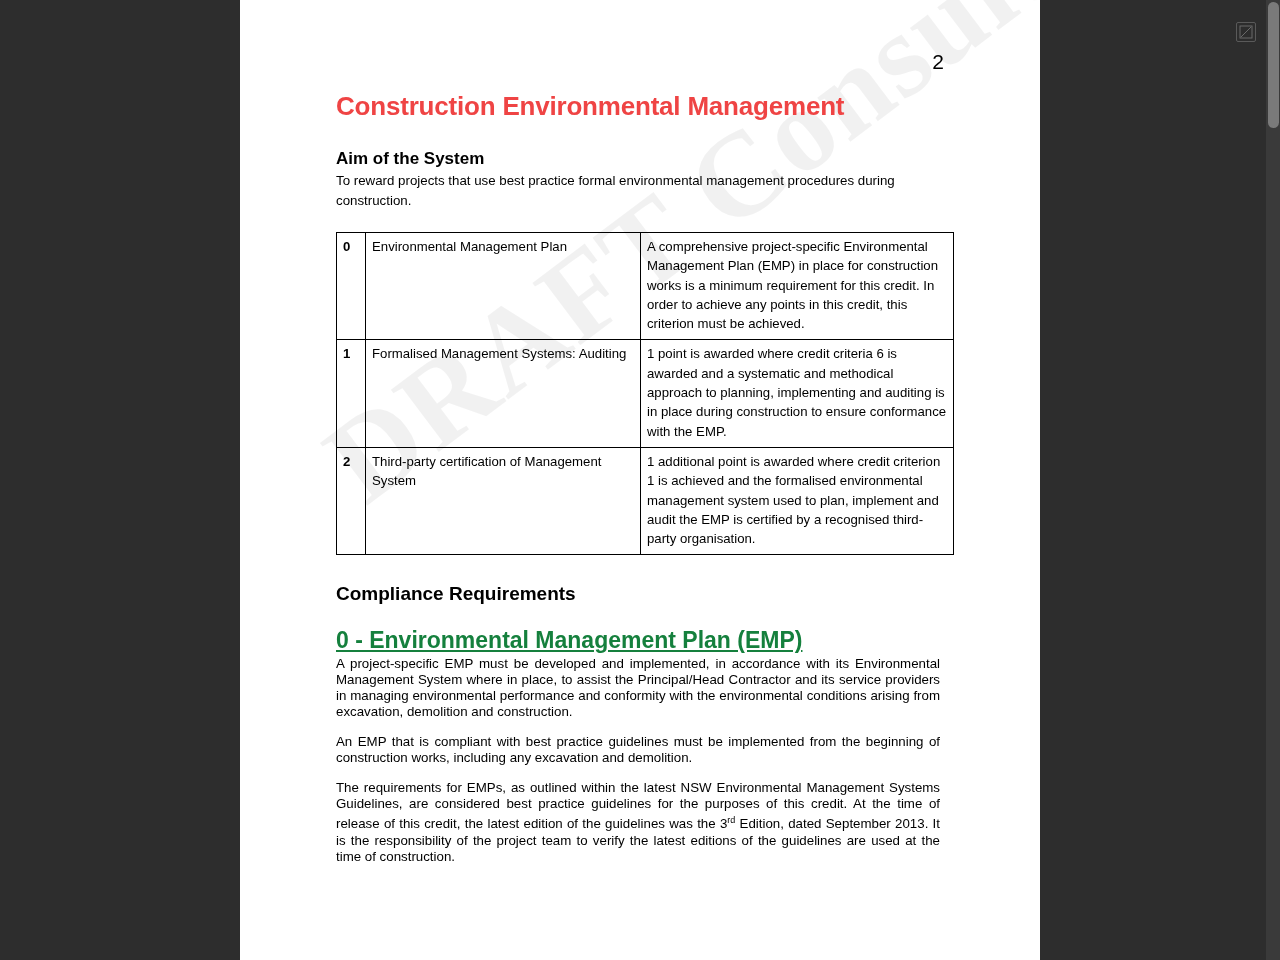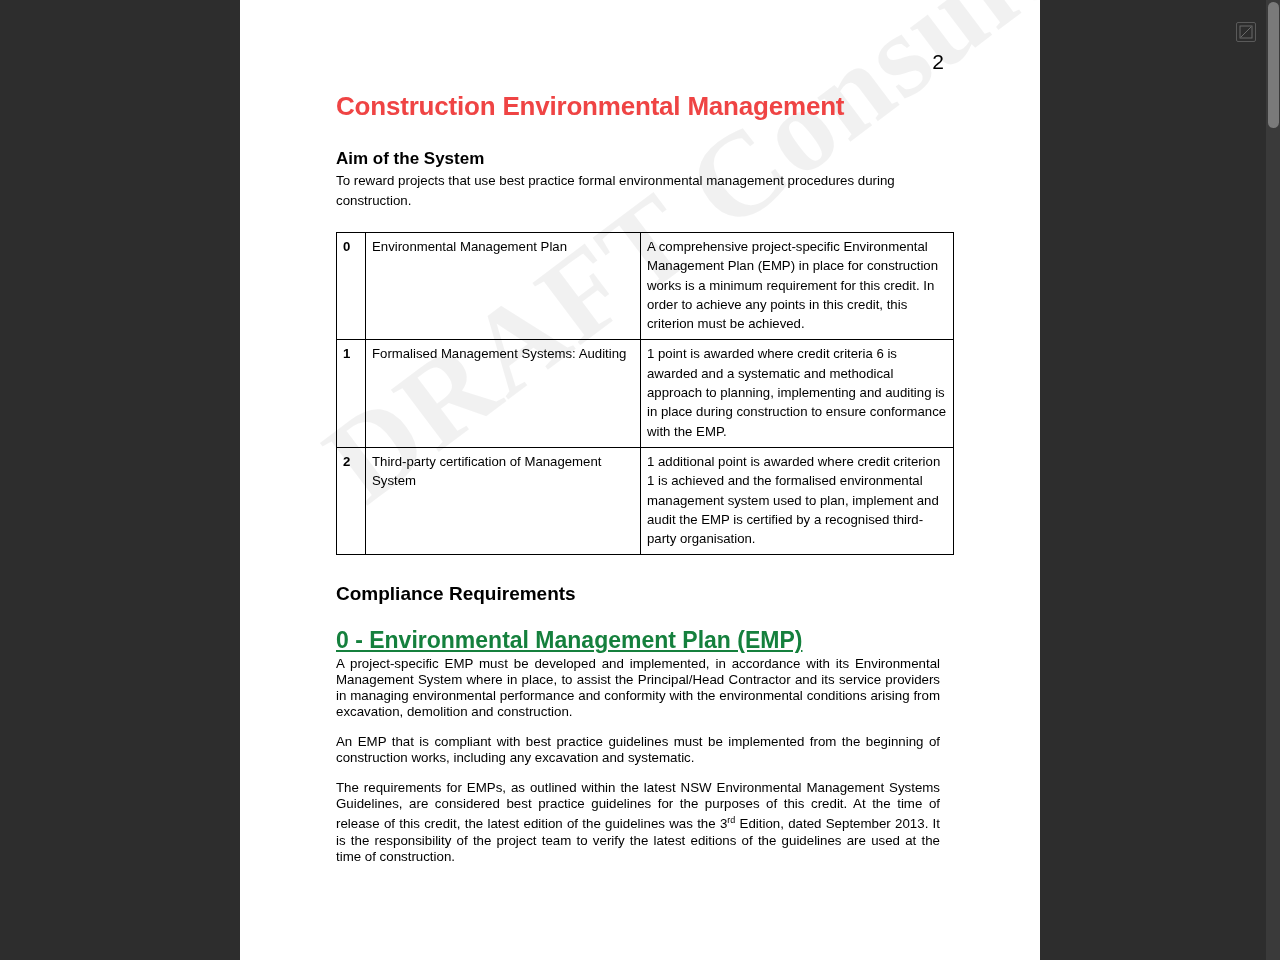--- a/index.html
+++ b/index.html
@@ -191,21 +191,21 @@
             <td class="col-desc"><b>1 additional point</b><span> is awarded where credit criterion 1 is achieved and the formalised environmental management system used to plan, implement and audit the EMP is certified by a recognised third-party organisation.</span></td>
           </tr>
         </tbody>
       </table>
 
       <h2 class="compliance-heading">Compliance Requirements</h2>
 
       <h3 class="sub-heading">0 - Environmental Management Plan (EMP)</h3>
 
       <p class="body-text justified">A project-specific EMP must be developed and implemented, in accordance with its Environmental Management System where in place, to assist the Principal/Head Contractor and its service providers in managing environmental performance and conformity with the environmental conditions arising from excavation, demolition and construction.</p>
-      <p class="body-text justified">An EMP that is compliant with best practice guidelines must be implemented from the beginning of construction works, including any excavation and systematic.</p>
+      <p class="body-text justified">An EMP that is compliant with best practice guidelines must be implemented from the beginning of construction works, including any excavation and demolition.</p>
       <p class="body-text justified"><span>The requirements for EMPs, as outlined within the latest NSW Environmental Management Systems Guidelines, are considered best practice guidelines for the purposes of this credit. At the time of release of this credit, the latest edition of the guidelines was the 3</span><span class="sup">rd</span><span> Edition, dated September 2013. It is the responsibility of the project team to verify the latest editions of the guidelines are used at the time of construction.</span></p>
     </div>
   </div>
 
   <div class="corner-btn">
     <svg width="18" height="18" viewBox="0 0 18 18" aria-hidden="true">
       <rect x="3" y="3" width="12" height="12" fill="none" stroke="#6a6a6a" stroke-width="1"></rect>
       <line x1="4" y1="14" x2="14" y2="4" stroke="#6a6a6a" stroke-width="1"></line>
     </svg>
   </div>

